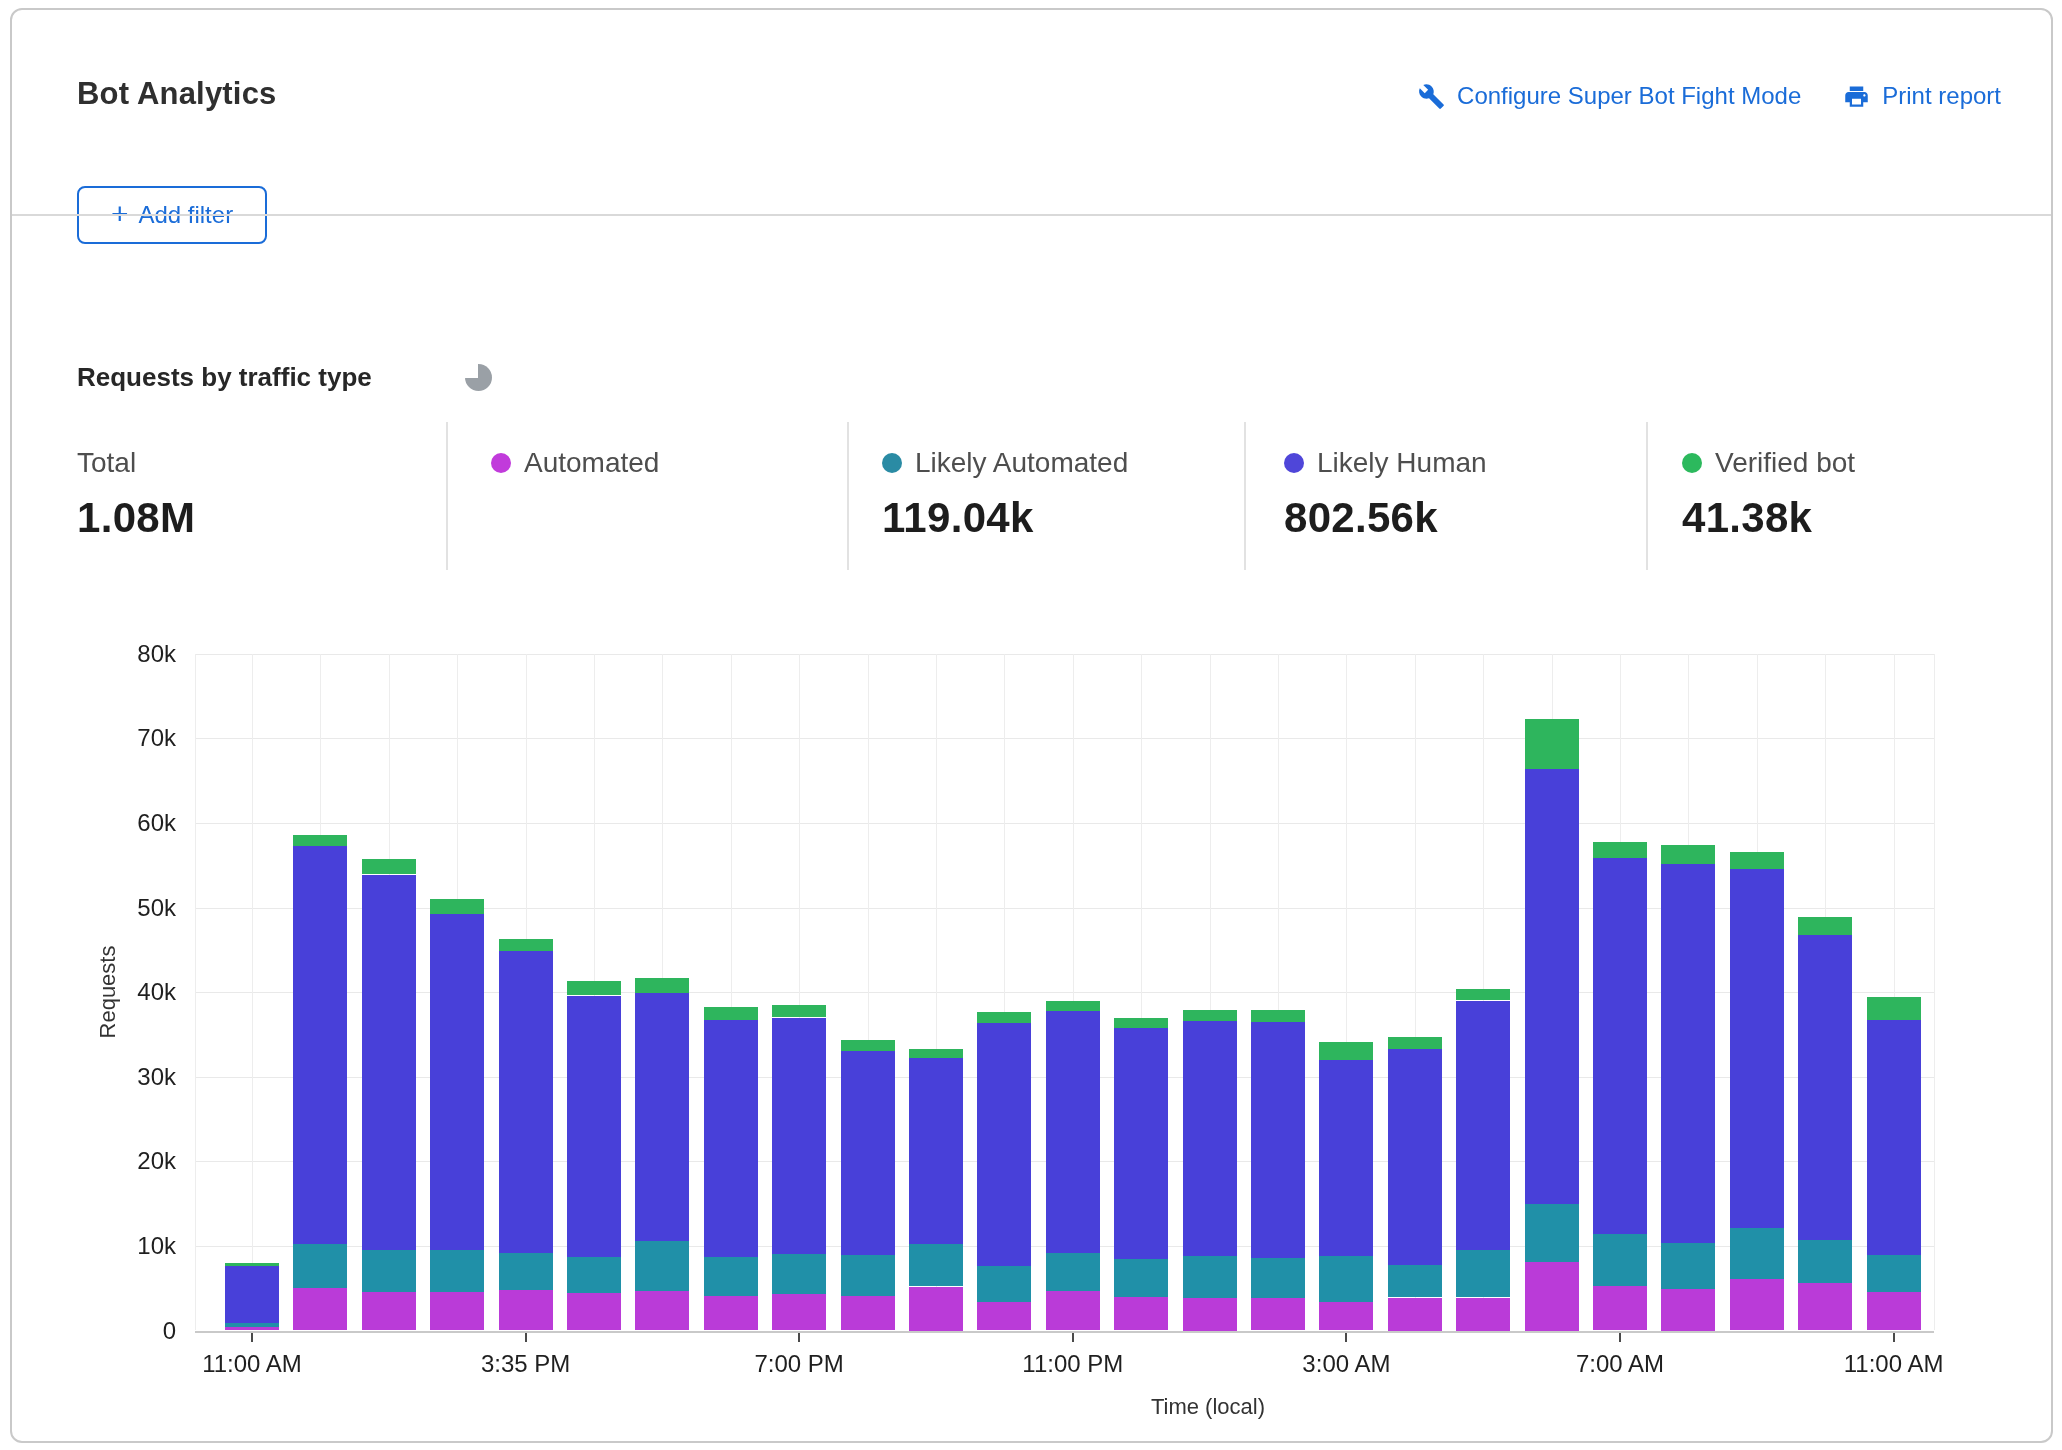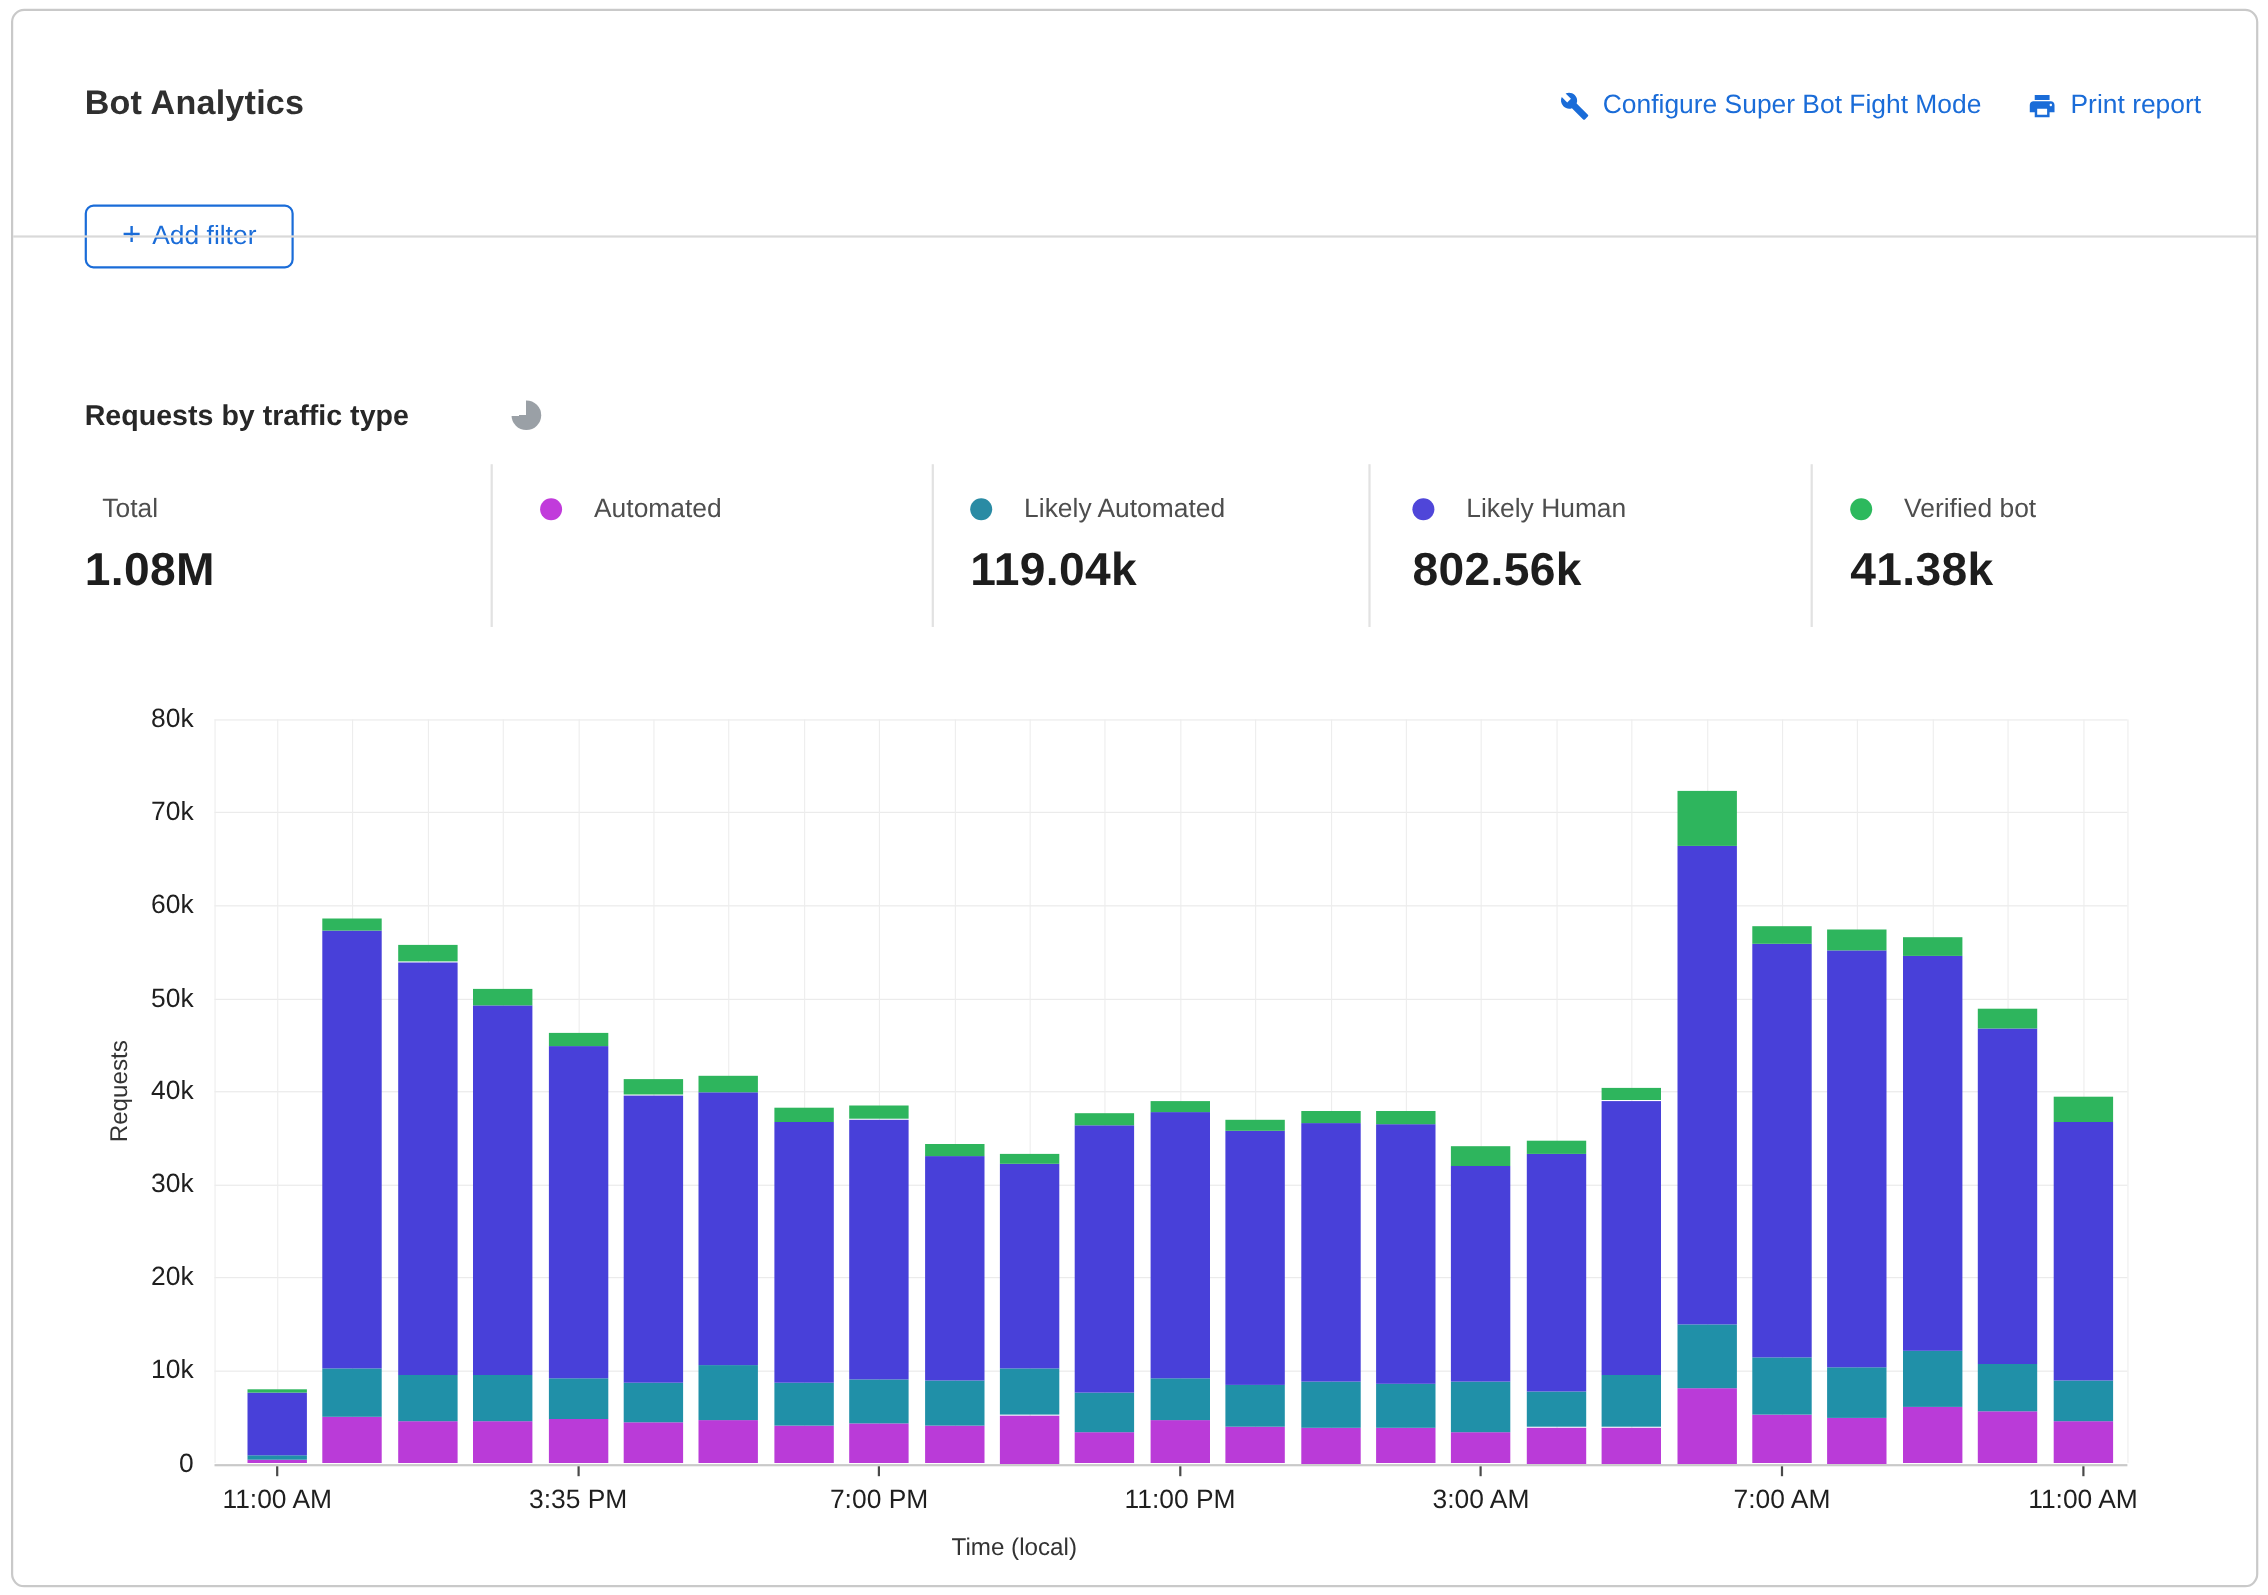--- a/index.html
+++ b/index.html
@@ -23,34 +23,34 @@
   #time-range .val{padding-left:22px;font-size:24px;color:#2f2f2f;}
   #time-range .caret{position:absolute;right:24px;top:28px;width:0;height:0;
     border-left:10px solid transparent;border-right:10px solid transparent;border-top:12px solid #5a5a5a;}
   
   #section-heading{left:65px;top:352px;font-size:26px;font-weight:700;color:#272727;}
   #pie-icon{left:453px;top:354px;width:27px;height:27px;border-radius:50%;
     background:conic-gradient(#9aa0a6 0 268deg,#ffffff 268deg 360deg);}
   .stat-col{top:438px;width:380px;}
   .stat-label-row{display:flex;align-items:center;gap:13px;height:30px;}
   .stat-dot{width:20px;height:20px;border-radius:50%;flex:0 0 auto;}
-  .stat-label{font-size:24px;color:#4e4e4e;white-space:nowrap;margin-left:16px;}
+  .stat-label{font-size:28px;color:#4e4e4e;white-space:nowrap;}
   .stat-value{margin-top:16px;font-size:42px;font-weight:700;color:#1d1d1d;letter-spacing:.3px;}
   .stat-divider{top:412px;width:0;height:148px;border-left:2px solid #e2e2e2;}
   
   .gridline-h{position:absolute;height:1px;background:#e9e9e9;}
   .gridline-v{position:absolute;width:1px;background:#ededed;}
   .axis-line{position:absolute;height:2px;background:#c9c9c9;}
   .ytick-label{position:absolute;width:90px;text-align:right;font-size:24px;color:#1f1f1f;height:28px;line-height:28px;}
   .xtick-label{position:absolute;width:200px;text-align:center;font-size:24px;color:#1f1f1f;height:28px;line-height:28px;}
   .xtick-mark{position:absolute;width:2px;height:9px;background:#4a4a4a;}
   .bar-seg{position:absolute;}
   #y-axis-title{left:96px;top:982px;transform:translate(-50%,-50%) rotate(-90deg);
     font-size:22px;color:#333;white-space:nowrap;}
-  #x-axis-title{left:853px;top:1384px;width:400px;text-align:left;font-size:22px;color:#333;}
+  #x-axis-title{left:853px;top:1384px;width:400px;text-align:right;font-size:22px;color:#333;}
 </style>
 </head>
 <body>
 
 <div id="screen">
   <div id="card">
 
     <div class="abs" id="page-title">Bot Analytics</div>
 
     <div class="abs" id="header-links">

